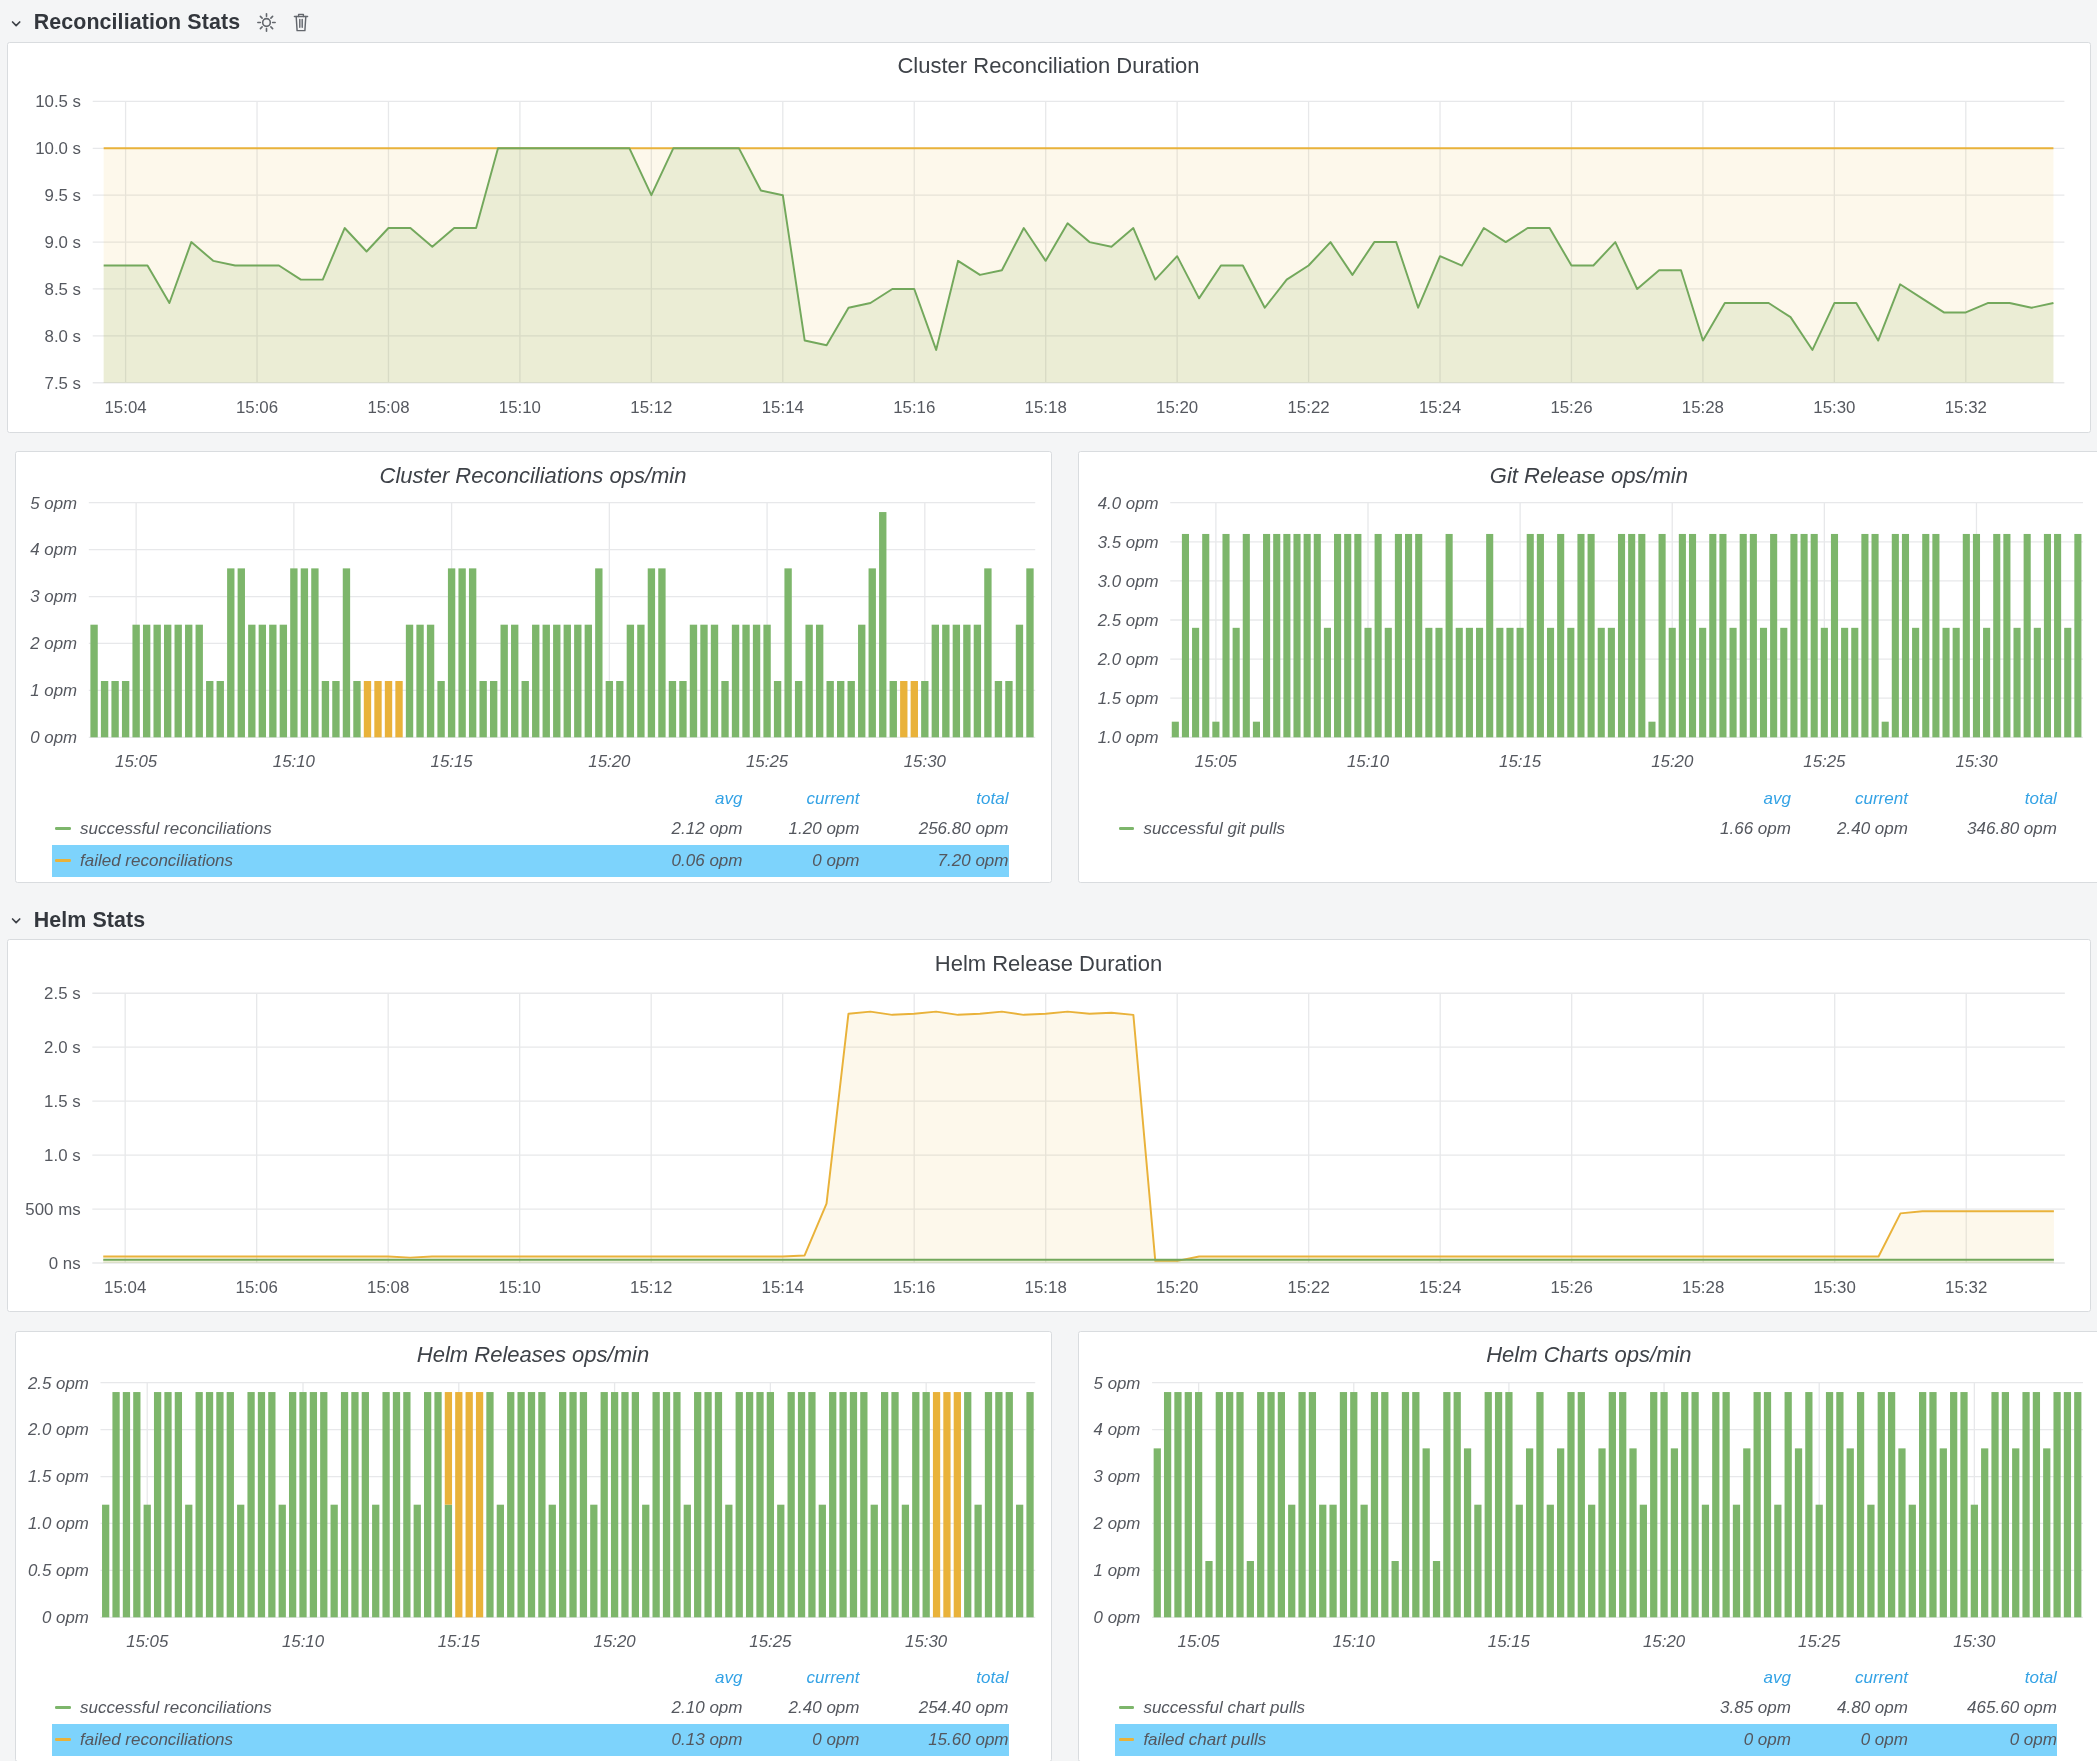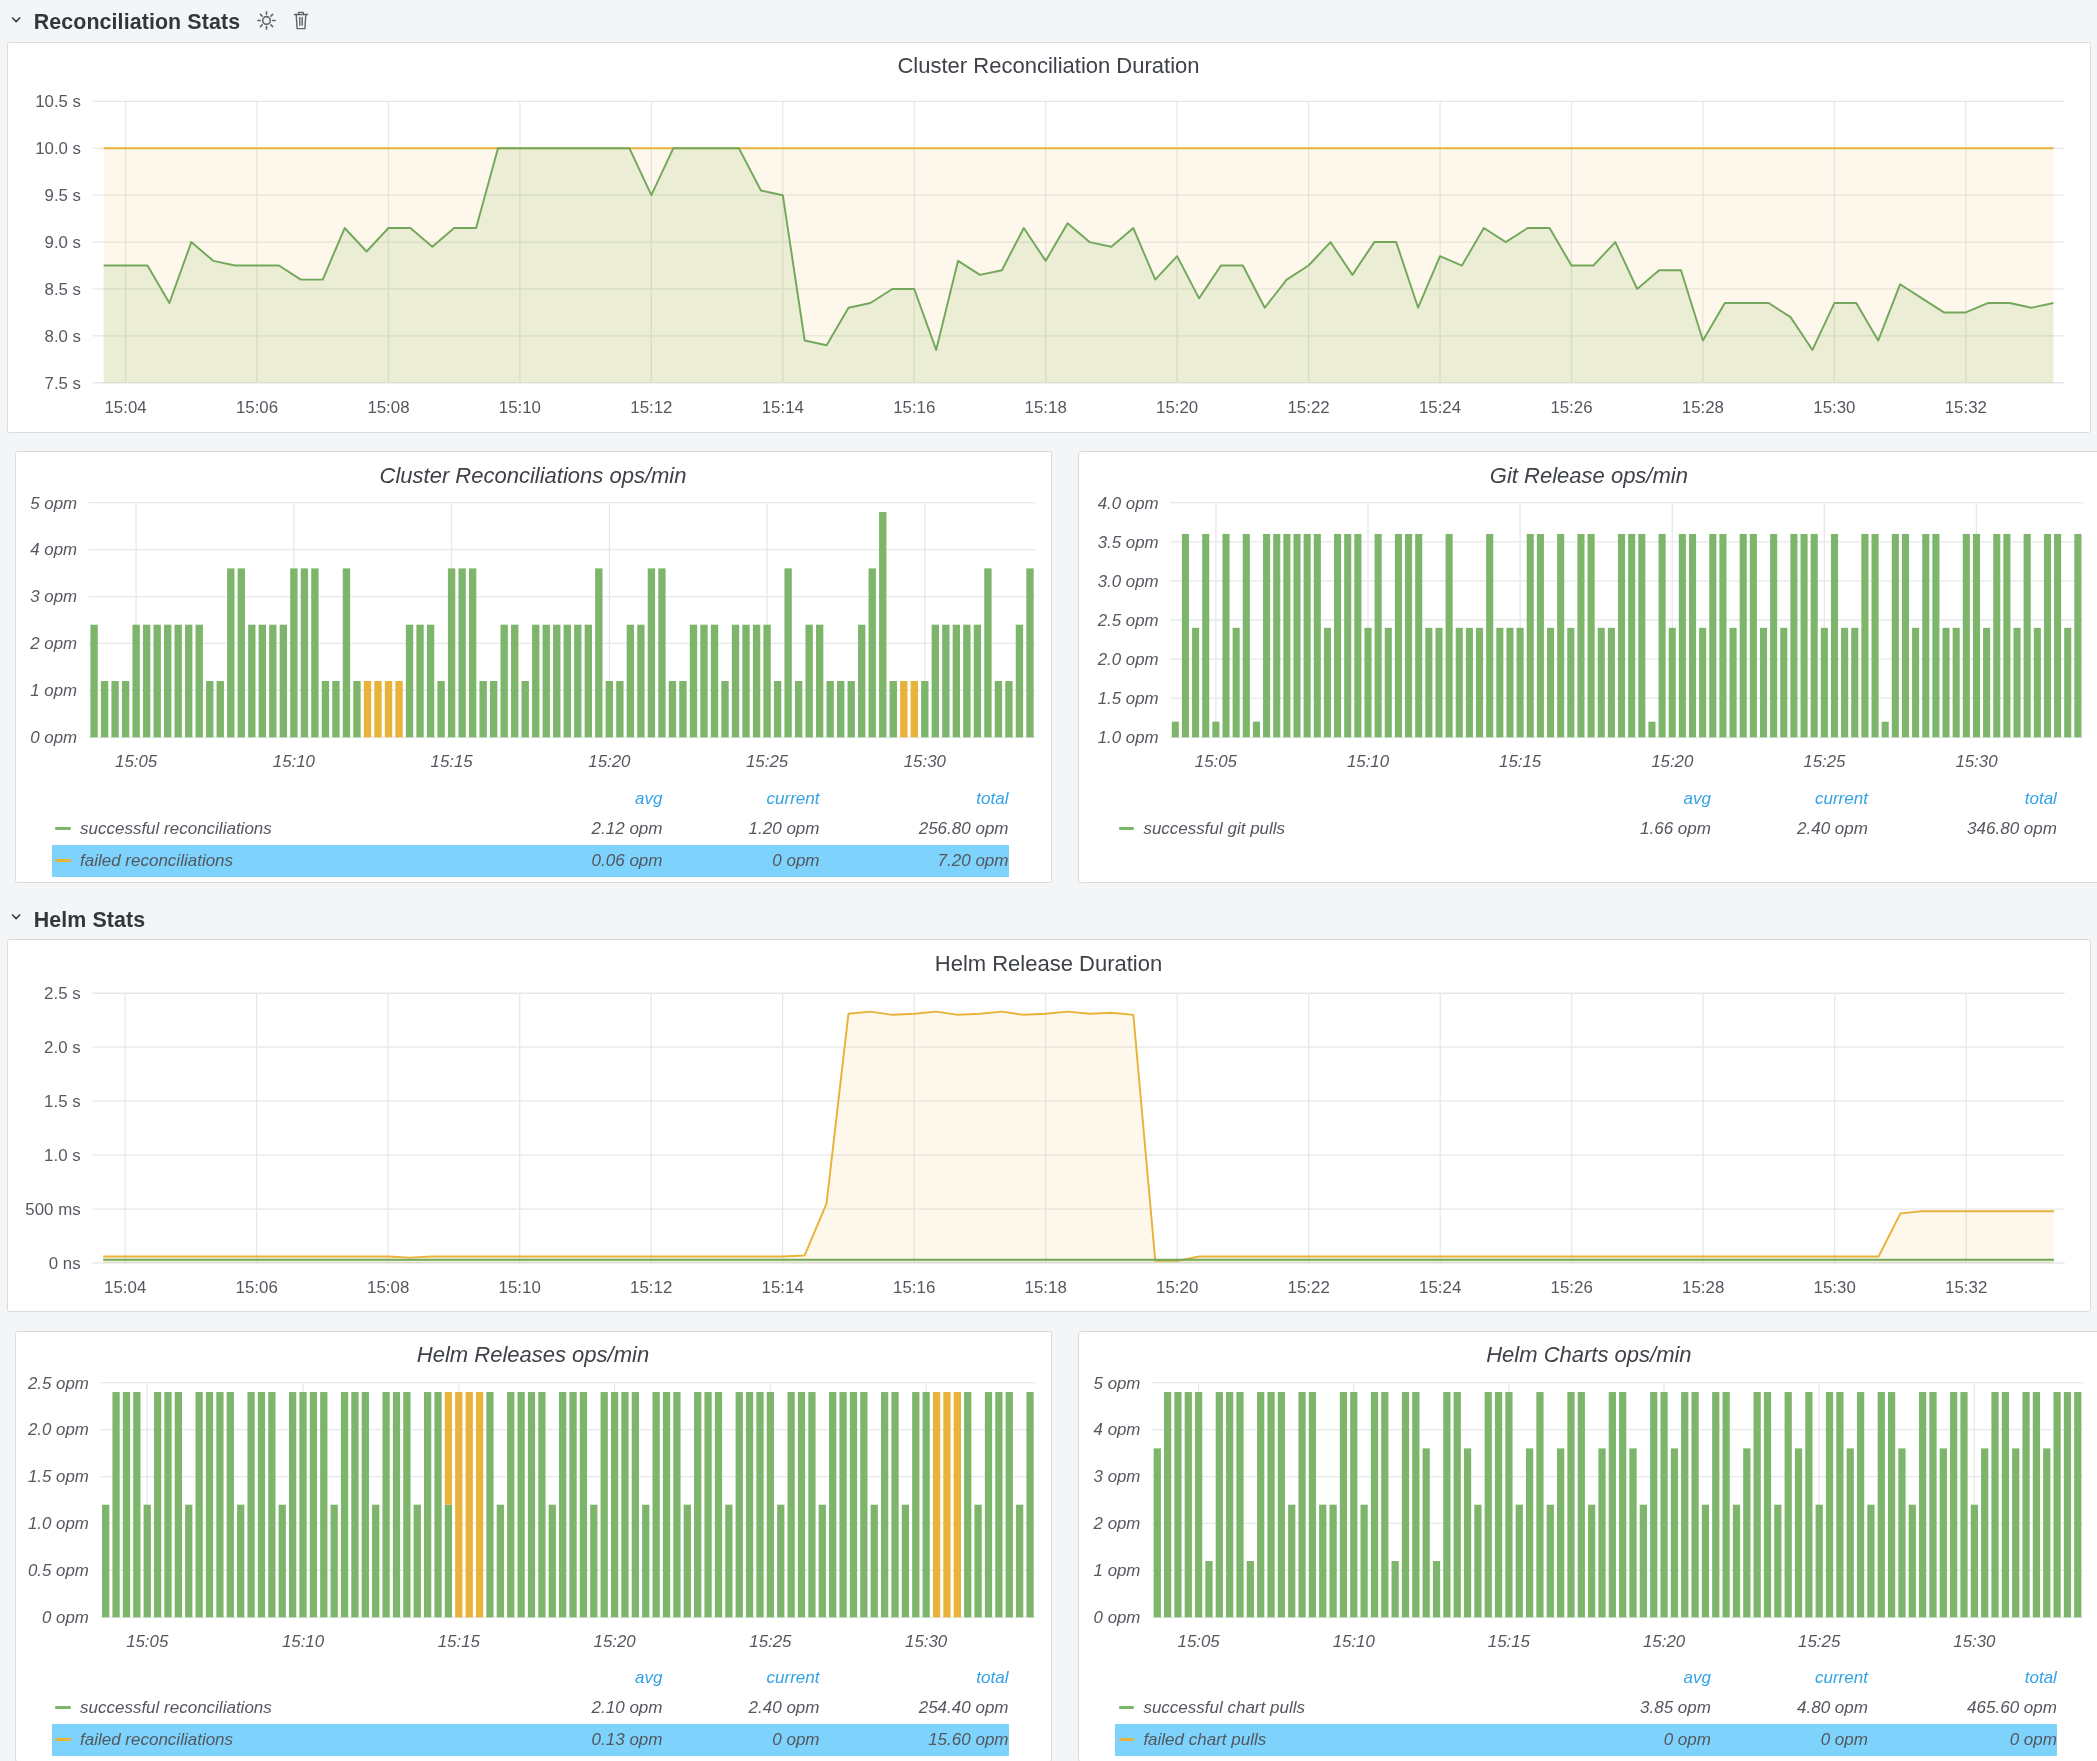--- a/index.html
+++ b/index.html
@@ -1,29 +1,29 @@
 <!DOCTYPE html>
 <html style="font-size:10.4px"><head>
 <meta charset="utf-8">
 <style>
   html,body{margin:0;padding:0;background:#f4f5f6;font-family:"Liberation Sans",sans-serif;color:#54575e;}
   body{width:2097px;}
   .wrap{padding:3.9px 0 0 0;}
-  .section-header{display:flex;align-items:flex-start;gap:10.4px;padding:6.5px 9px 6.5px 9px;}
+  .section-header{display:flex;align-items:center;gap:10.4px;padding:6.5px 9px 6.5px 9px;}
   .section-header h2{font-size:21.4px;margin:0;color:#33373d;font-weight:700;letter-spacing:0.1px;}
   .chev{display:inline-flex;margin-top:2.6px;}
   .icon-btn{display:inline-flex;align-items:center;cursor:pointer;margin-left:5.2px;}
   .panel{background:#ffffff;border:0.6px solid #d9dcdf;border-radius:2.6px;margin:0 6.5px;box-sizing:border-box;}
   .panel-full{width:2084px;}
   .row{display:flex;gap:10.4px;margin:10.4px 6.5px 0 6.5px;}
   .row .panel{margin:8px;flex:1 1 0;font-style:italic;}
   .panel-title{text-align:center;font-size:22px;font-weight:500;color:#3e4248;padding:10.4px 0 2.6px 0;cursor:pointer;}
   svg.chart{display:block;}
   .legend{padding:1.3px 42px 5.2px 36px;font-size:17px;}
-  .legend-grid{display:grid;grid-template-columns:1fr 117px 117px 149px;align-items:center;gap:40px;}
+  .legend-grid{display:grid;grid-template-columns:1fr 117px 117px 149px;align-items:center;}
   .legend-hdr{height:27px;}
   .legend-row{height:32px;}
   .legend-row.striped{background:#7dd3fc;}
   .hcell{text-align:right;color:#33a2e5;font-weight:500;cursor:pointer;}
   .vcell{text-align:right;color:#54575e;}
   .lab{display:flex;align-items:center;gap:9px;padding-left:3.9px;}
   .lab .txt{cursor:pointer;}
   .mark{width:15.6px;height:3.2px;border-radius:1.3px;display:inline-block;}
   .mark.green{background:#7db66b;}
   .mark.orange{background:#e9b23a;}

